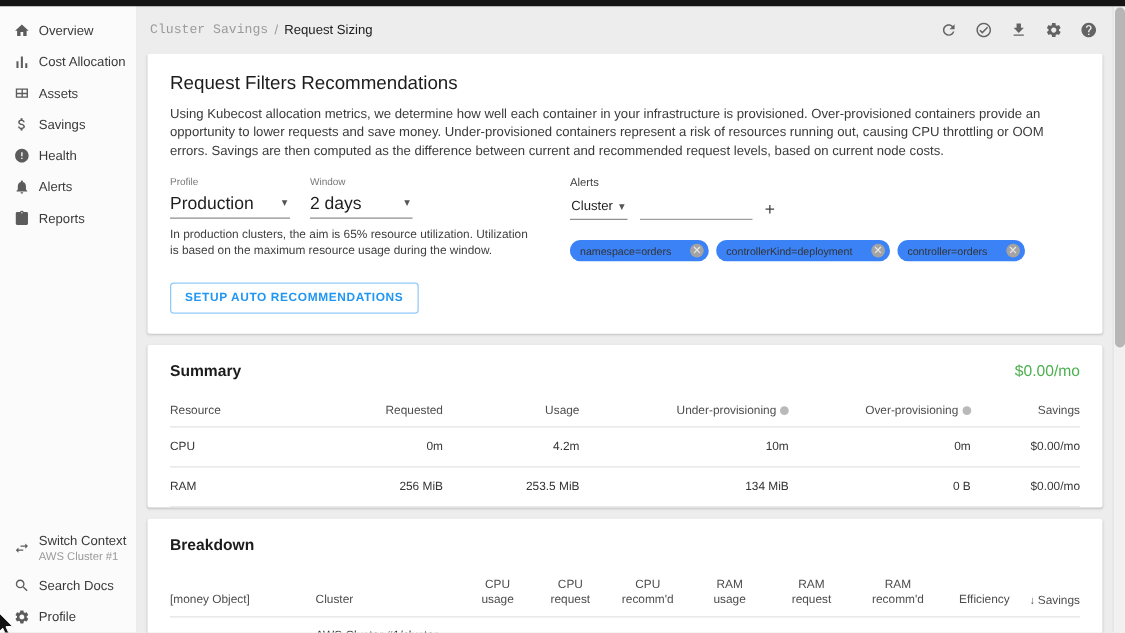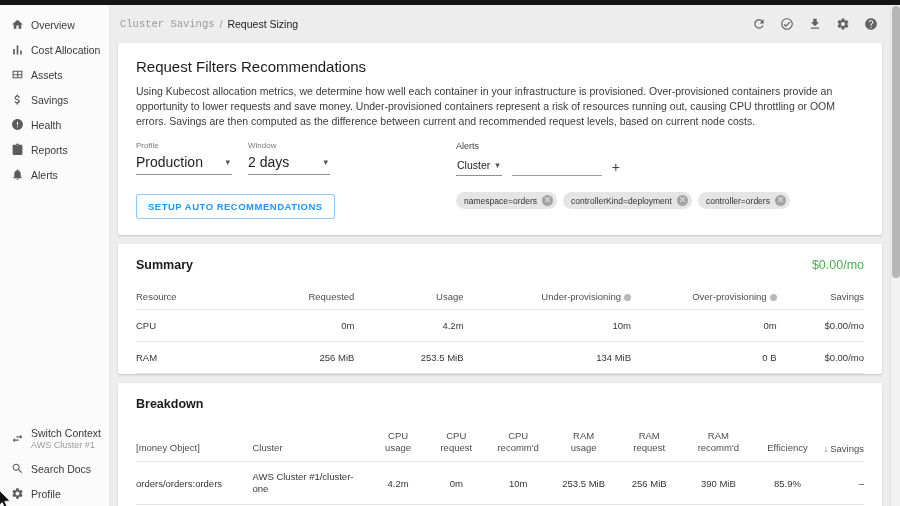--- a/index.html
+++ b/index.html
@@ -80,21 +80,21 @@
   }
   .controls-right { margin-left:20px; }
   .flabel { font-size:9px; color:#3e3e3e; }
   .filter-row { display:flex; align-items:flex-end; gap:10px; margin-top:7px; }
   .fselect { display:flex; align-items:center; gap:5px; border-bottom:1px solid #8f8f8f; padding:1px 2px 4px 1px; cursor:pointer; }
   .fselect .val { font-size:10.5px; color:#1e1e1e; }
   .finput { width:90px; border:none; border-bottom:1px solid #9e9e9e; height:17px; font-size:10.5px; background:transparent; outline:none; }
   .fadd { font-size:14px; color:#3e3e3e; cursor:pointer; line-height:14px; padding-bottom:2px; }
   .chips { display:flex; gap:6px; margin-top:16px; }
   .chip {
-    display:flex; align-items:center; gap:5px; background:#e5e5e5;
+    display:flex; align-items:center; gap:15px; background:#3b82f6;
     border-radius:12px; padding:3px 4px 3px 8px; cursor:pointer;
   }
   .chip .ctext { font-size:8.5px; color:#333; }
   .chip .cx {
     width:11px; height:11px; border-radius:50%; background:#a3a3a3; color:#e8e8e8;
     font-size:9px; line-height:11px; text-align:center; cursor:pointer;
   }
   
   .card-head { display:flex; align-items:center; padding:14px 18px 0 18px; }
   .card-title { font-size:12.5px; font-weight:700; color:#1c1c1c; }
@@ -158,32 +158,32 @@
       <span class="ic">
         <svg viewBox="0 0 24 24">
             <path d="M12 2C6.48 2 2 6.48 2 12s4.48 10 10 10 10-4.48 10-10S17.52 2 12 2zm1 15h-2v-2h2v2zm0-4h-2V7h2v6z"></path>
           </svg>
       </span>
       <span class="lbl">Health</span>
     </div>
     <div class="nav-item">
       <span class="ic">
         <svg viewBox="0 0 24 24">
+            <path d="M12 22c1.1 0 2-.9 2-2h-4c0 1.1.9 2 2 2zm6-6v-5c0-3.07-1.63-5.64-4.5-6.32V4c0-.83-.67-1.5-1.5-1.5s-1.5.67-1.5 1.5v.68C7.64 5.36 6 7.92 6 11v5l-2 2v1h16v-1l-2-2z"></path>
+          </svg>
+      </span>
+      <span class="lbl">Alerts</span>
+    </div>
+    <div class="nav-item">
+      <span class="ic">
+        <svg viewBox="0 0 24 24">
             <path d="M19 3h-4.18C14.4 1.84 13.3 1 12 1c-1.3 0-2.4.84-2.82 2H5c-1.1 0-2 .9-2 2v15c0 1.1.9 2 2 2h14c1.1 0 2-.9 2-2V5c0-1.1-.9-2-2-2zm-7 0c.55 0 1 .45 1 1s-.45 1-1 1-1-.45-1-1 .45-1 1-1z"></path>
           </svg>
       </span>
       <span class="lbl">Reports</span>
-    </div>
-    <div class="nav-item">
-      <span class="ic">
-        <svg viewBox="0 0 24 24">
-            <path d="M12 22c1.1 0 2-.9 2-2h-4c0 1.1.9 2 2 2zm6-6v-5c0-3.07-1.63-5.64-4.5-6.32V4c0-.83-.67-1.5-1.5-1.5s-1.5.67-1.5 1.5v.68C7.64 5.36 6 7.92 6 11v5l-2 2v1h16v-1l-2-2z"></path>
-          </svg>
-      </span>
-      <span class="lbl">Alerts</span>
     </div>
   </div>
   <div class="nav-footer">
     <div class="nav-item twoline">
       <span class="ic">
         <svg viewBox="0 0 24 24">
             <path d="M6.99 11 3 15l3.99 4v-3H14v-2H6.99v-3zM21 9l-3.99-4v3H10v2h7.01v3L21 9z"></path>
           </svg>
       </span>
       <span class="stack">
@@ -262,20 +262,21 @@
             </div>
           </div>
           <div class="mselect w2">
             <div class="mlabel">Window</div>
             <div class="mvalue">
               <span class="val">2 days</span>
               <span class="chev">▾</span>
             </div>
           </div>
         </div>
+        <div class="helper">In production clusters, the aim is 65% resource utilization. Utilization is based on the maximum resource usage during the window.</div>
         <button class="setup-btn">SETUP AUTO RECOMMENDATIONS</button>
       </div>
 
       <div class="controls-right">
         <div class="flabel">Alerts</div>
         <div class="filter-row">
           <div class="fselect">
             <span class="val">Cluster</span>
             <span class="chev">▾</span>
           </div>

